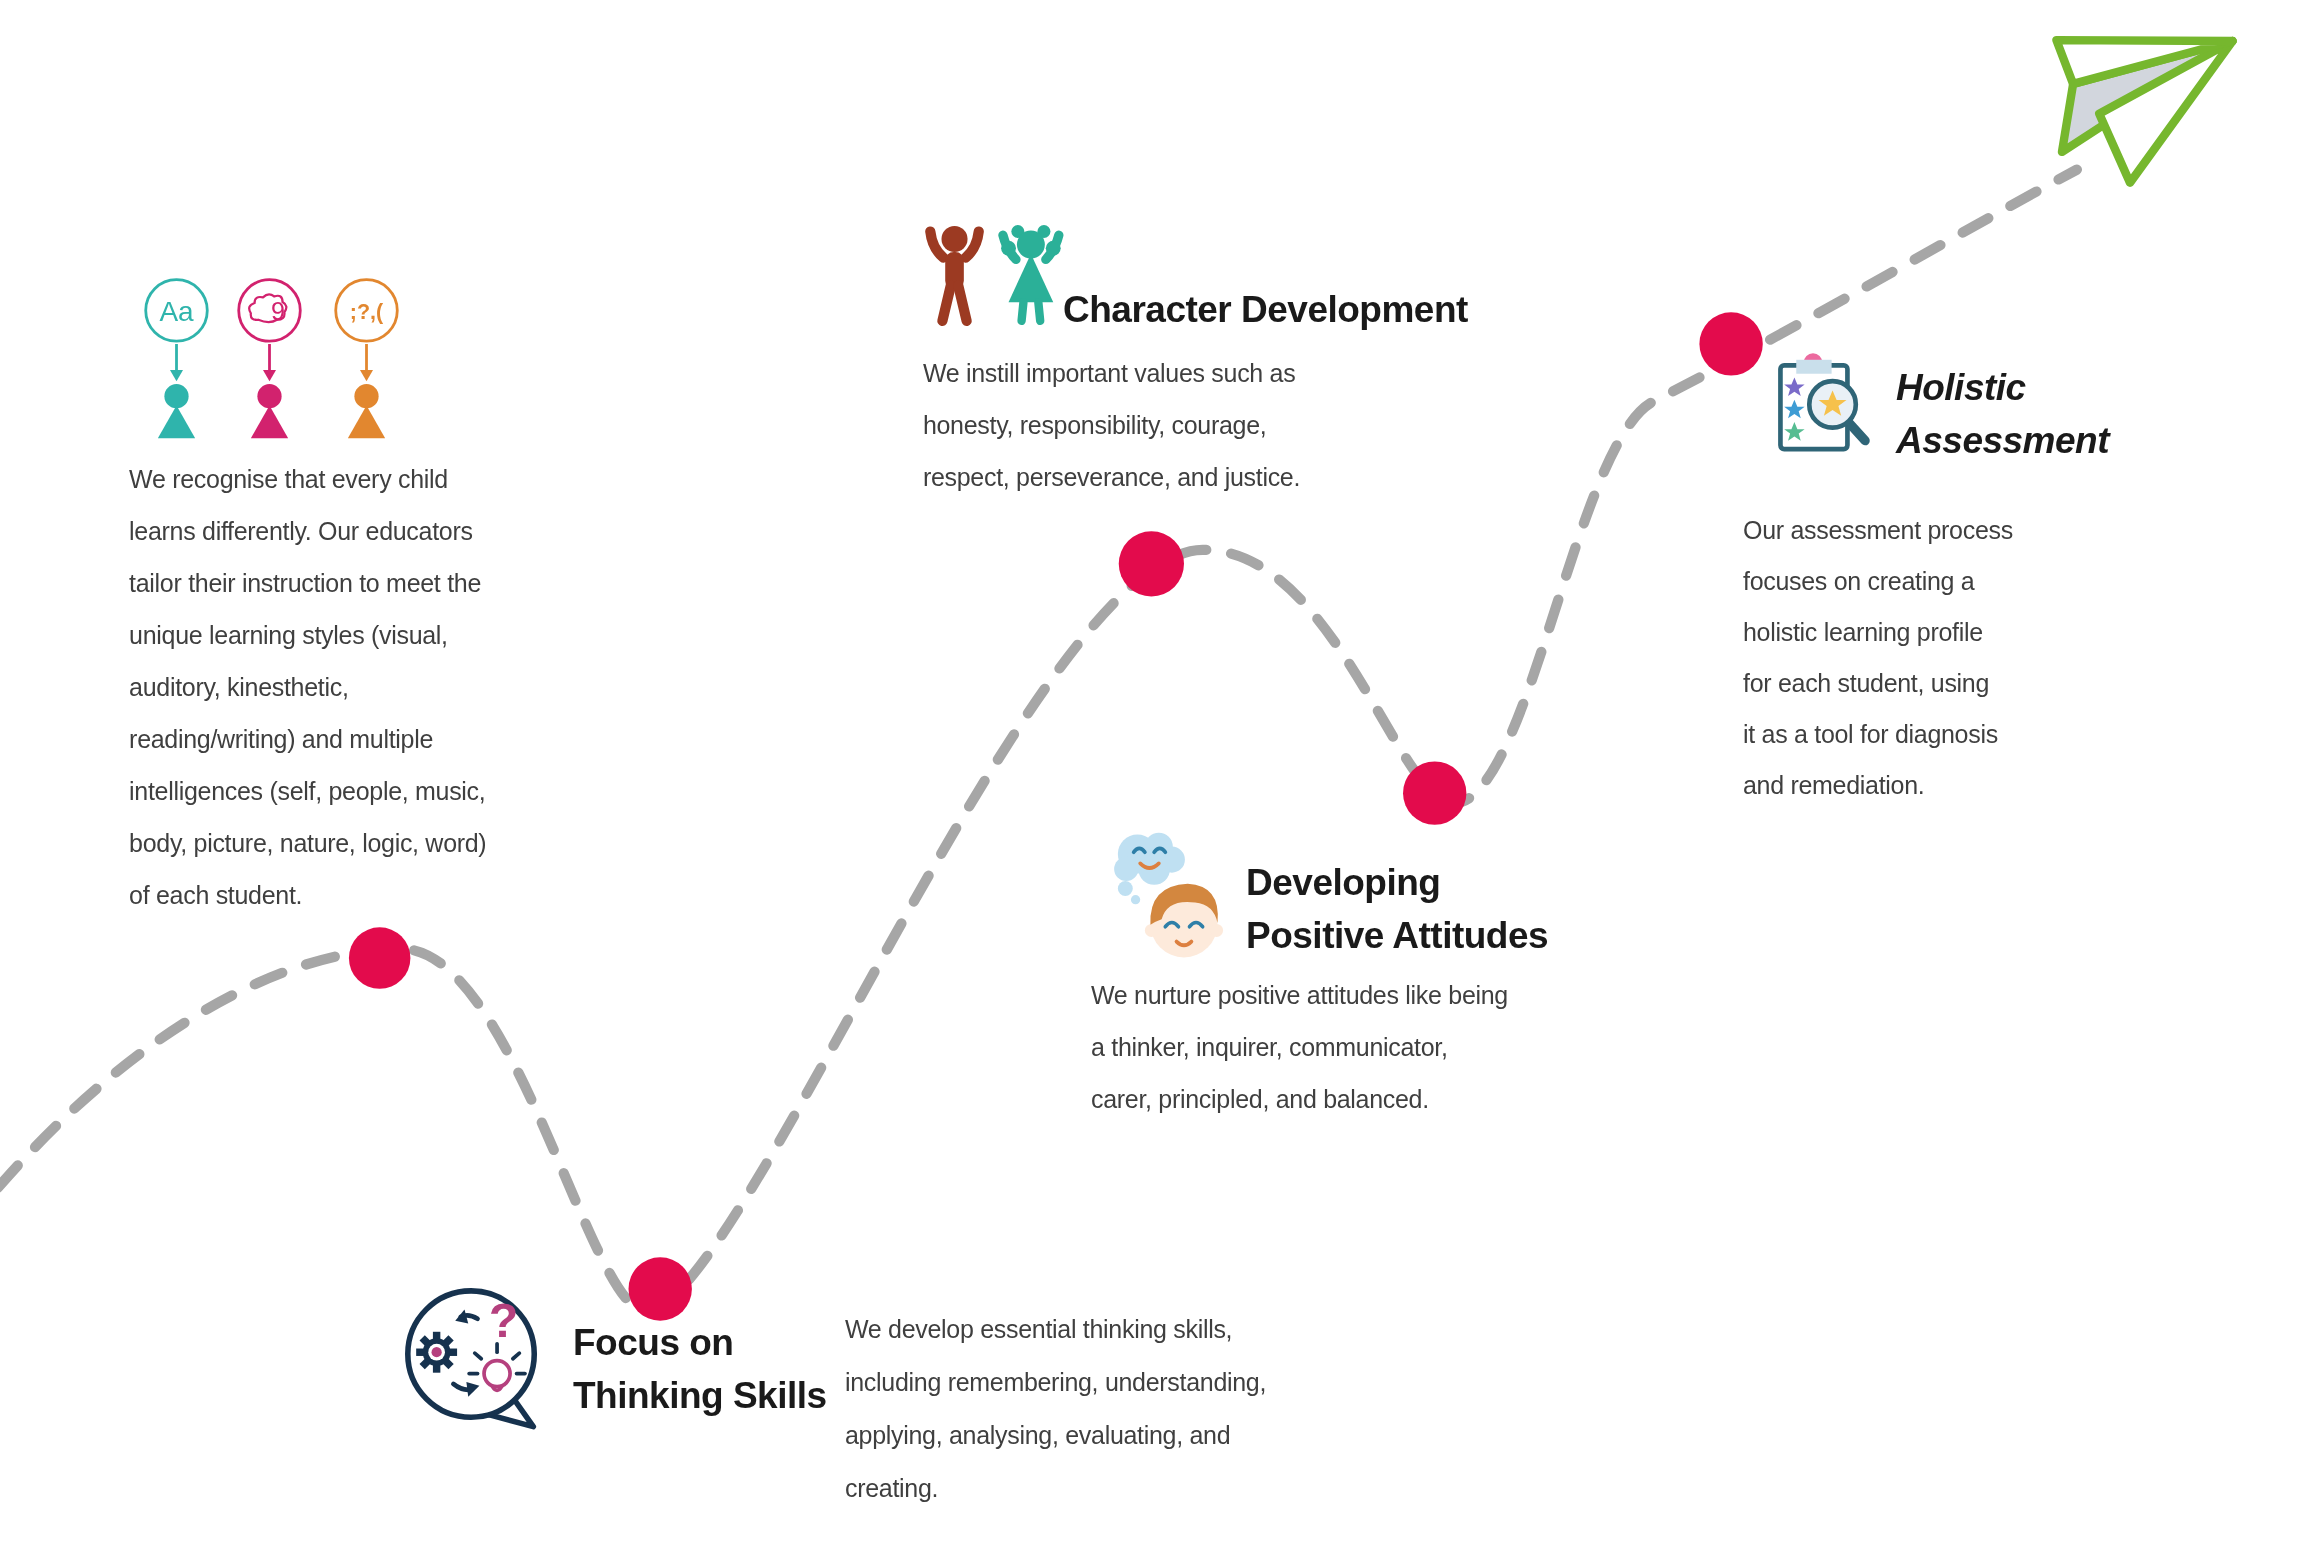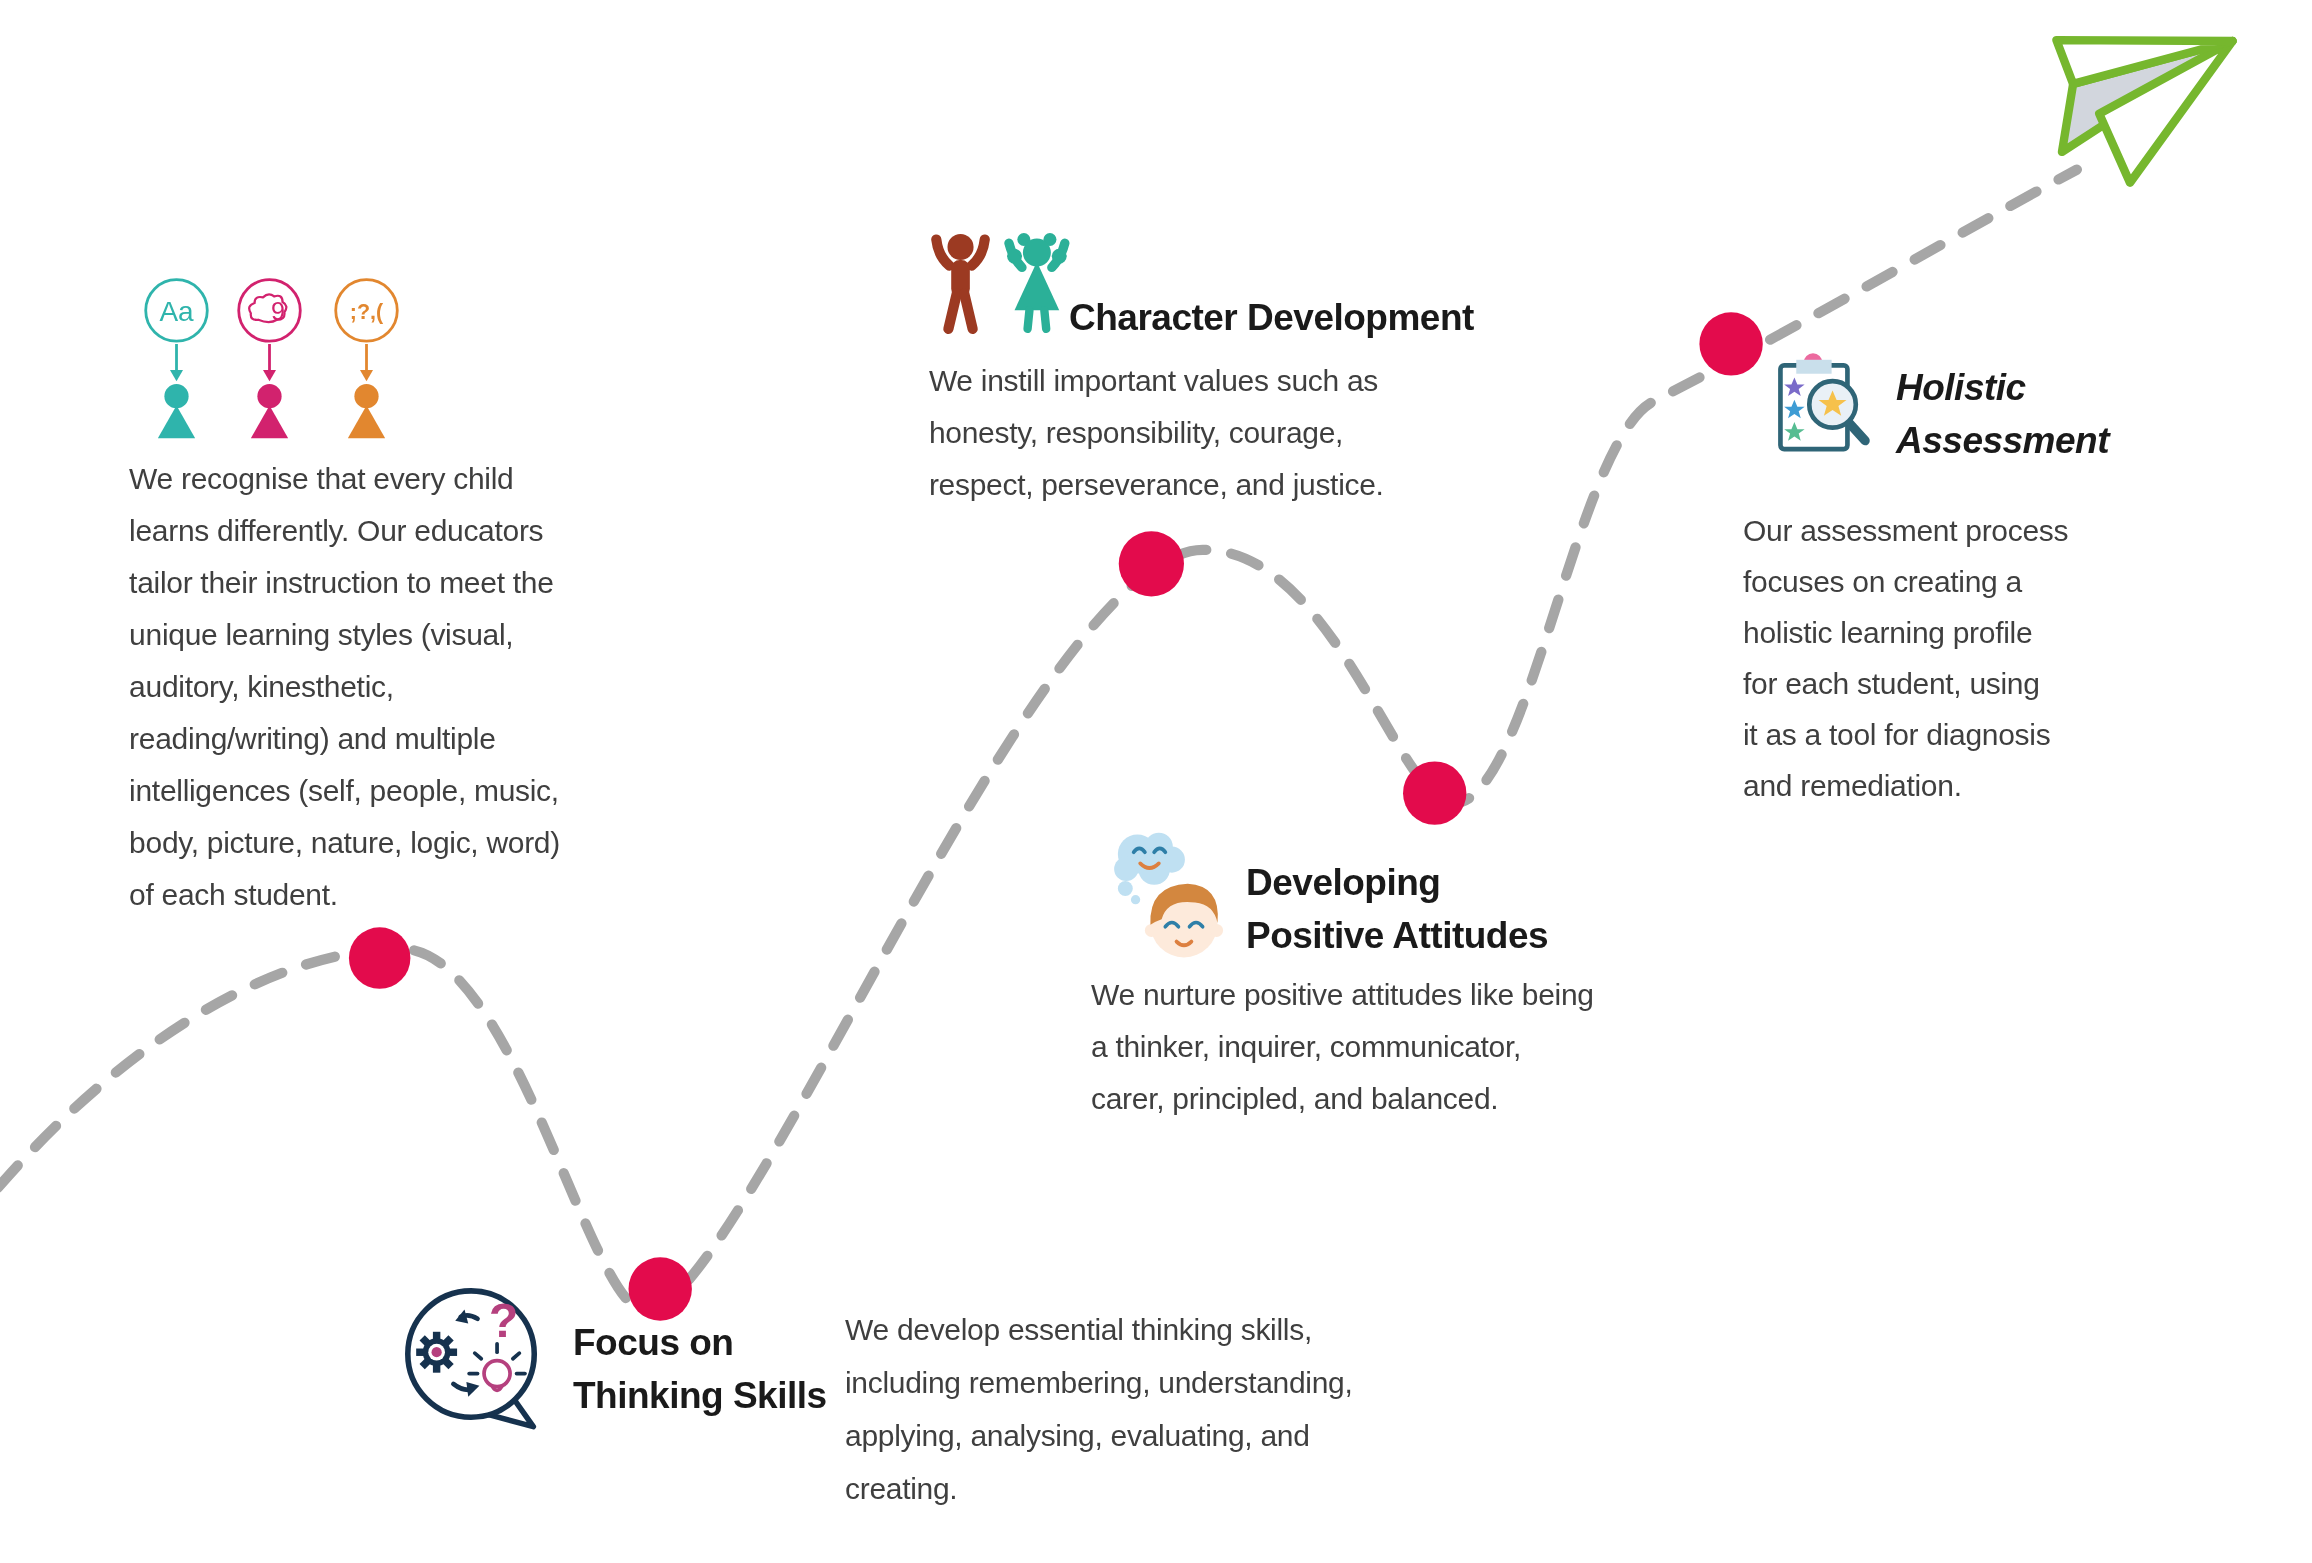--- a/index.html
+++ b/index.html
@@ -6,21 +6,21 @@
   body{
     width:2313px;height:1563px;position:relative;background:#ffffff;overflow:hidden;
     font-family:"Liberation Sans",sans-serif;
   }
   .abs{position:absolute;}
   .title{
     font-size:37px;font-weight:700;line-height:53px;color:#1a1a1a;
     letter-spacing:-0.5px;white-space:pre-line;
   }
   .body-text{
-    font-size:30px;font-weight:400;line-height:52px;color:#3f3f3f;
+    font-size:25px;font-weight:400;line-height:52px;color:#3f3f3f;
     letter-spacing:-0.3px;white-space:pre-line;
   }
   svg{display:block;overflow:visible;}
   .icon-col{display:flex;flex-direction:column;align-items:center;position:absolute;top:7px;justify-content:flex-end;}
 </style>
 </head>
 <body>
 
 <svg class="abs" style="left:0;top:0" width="2313" height="1563" viewBox="0 0 2481 1677">
   <path d="M -40 1320
@@ -93,21 +93,21 @@
 learns differently. Our educators
 tailor their instruction to meet the
 unique learning styles (visual,
 auditory, kinesthetic,
 reading/writing) and multiple
 intelligences (self, people, music,
 body, picture, nature, logic, word)
 of each student.</div>
 </div>
 
-<div class="abs" style="left:921px;top:232px;width:671px;height:289px;margin-left:6px;">
+<div class="abs" style="left:921px;top:224px;width:671px;height:289px;">
 
   <div class="abs" style="left:0;top:0;width:149px;height:110px;">
     <svg width="149" height="110" viewBox="0 0 160 118">
 
       <g stroke="#9c3a22" fill="#9c3a22" stroke-linecap="round">
         <circle cx="36" cy="16" r="14" stroke="none"></circle>
         <path d="M10 8 Q12 26 24 36" fill="none" stroke-width="11"></path>
         <path d="M62 8 Q60 26 48 36" fill="none" stroke-width="11"></path>
         <rect x="26" y="30" width="20" height="40" rx="9" stroke="none"></rect>
         <path d="M32 66 L23 104" fill="none" stroke-width="11"></path>

